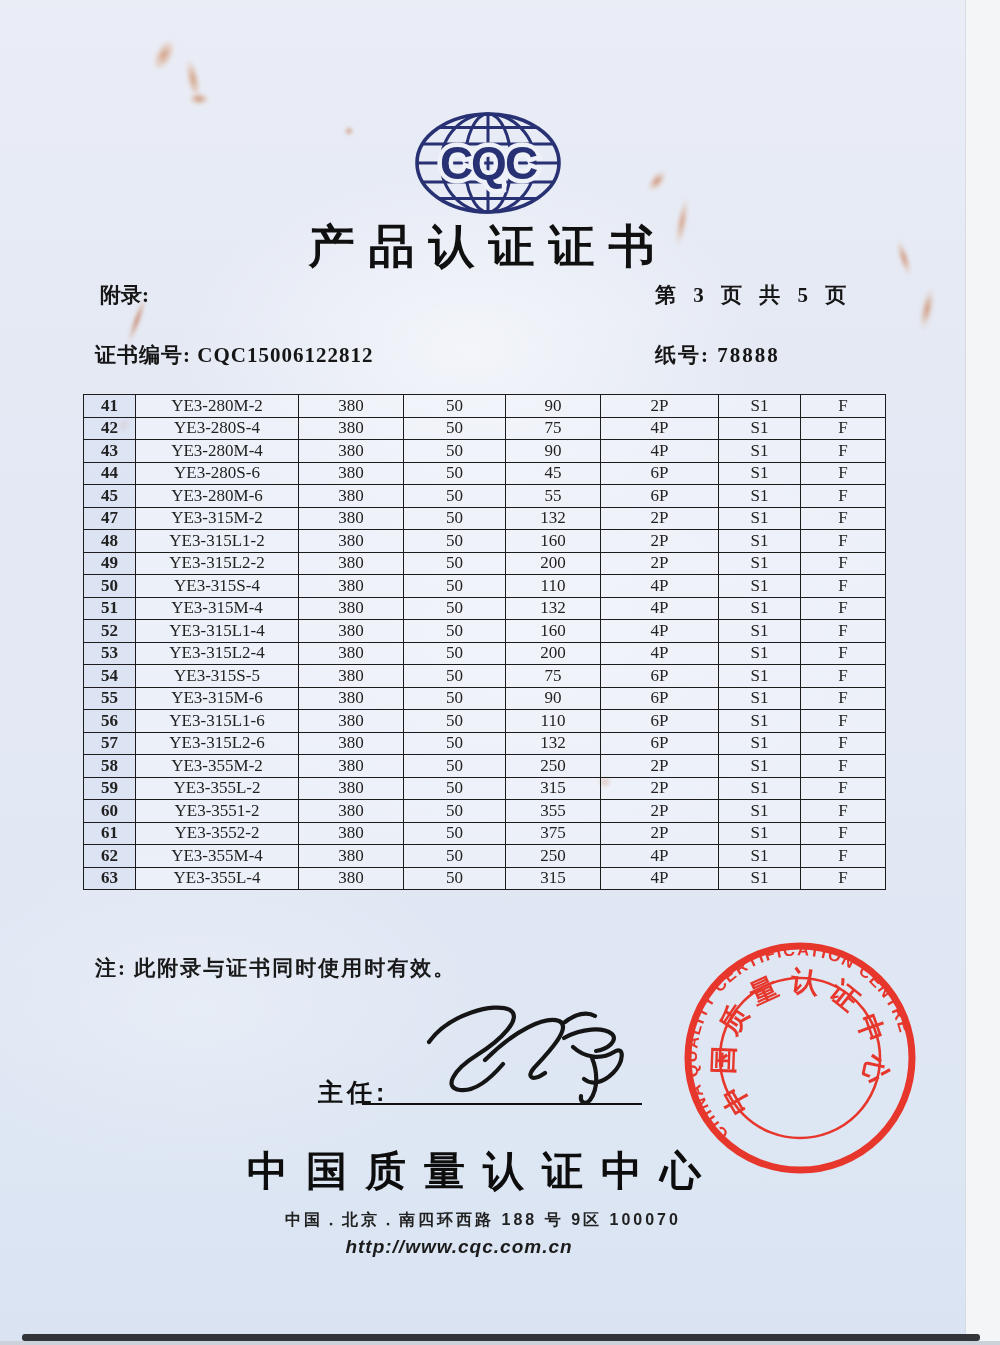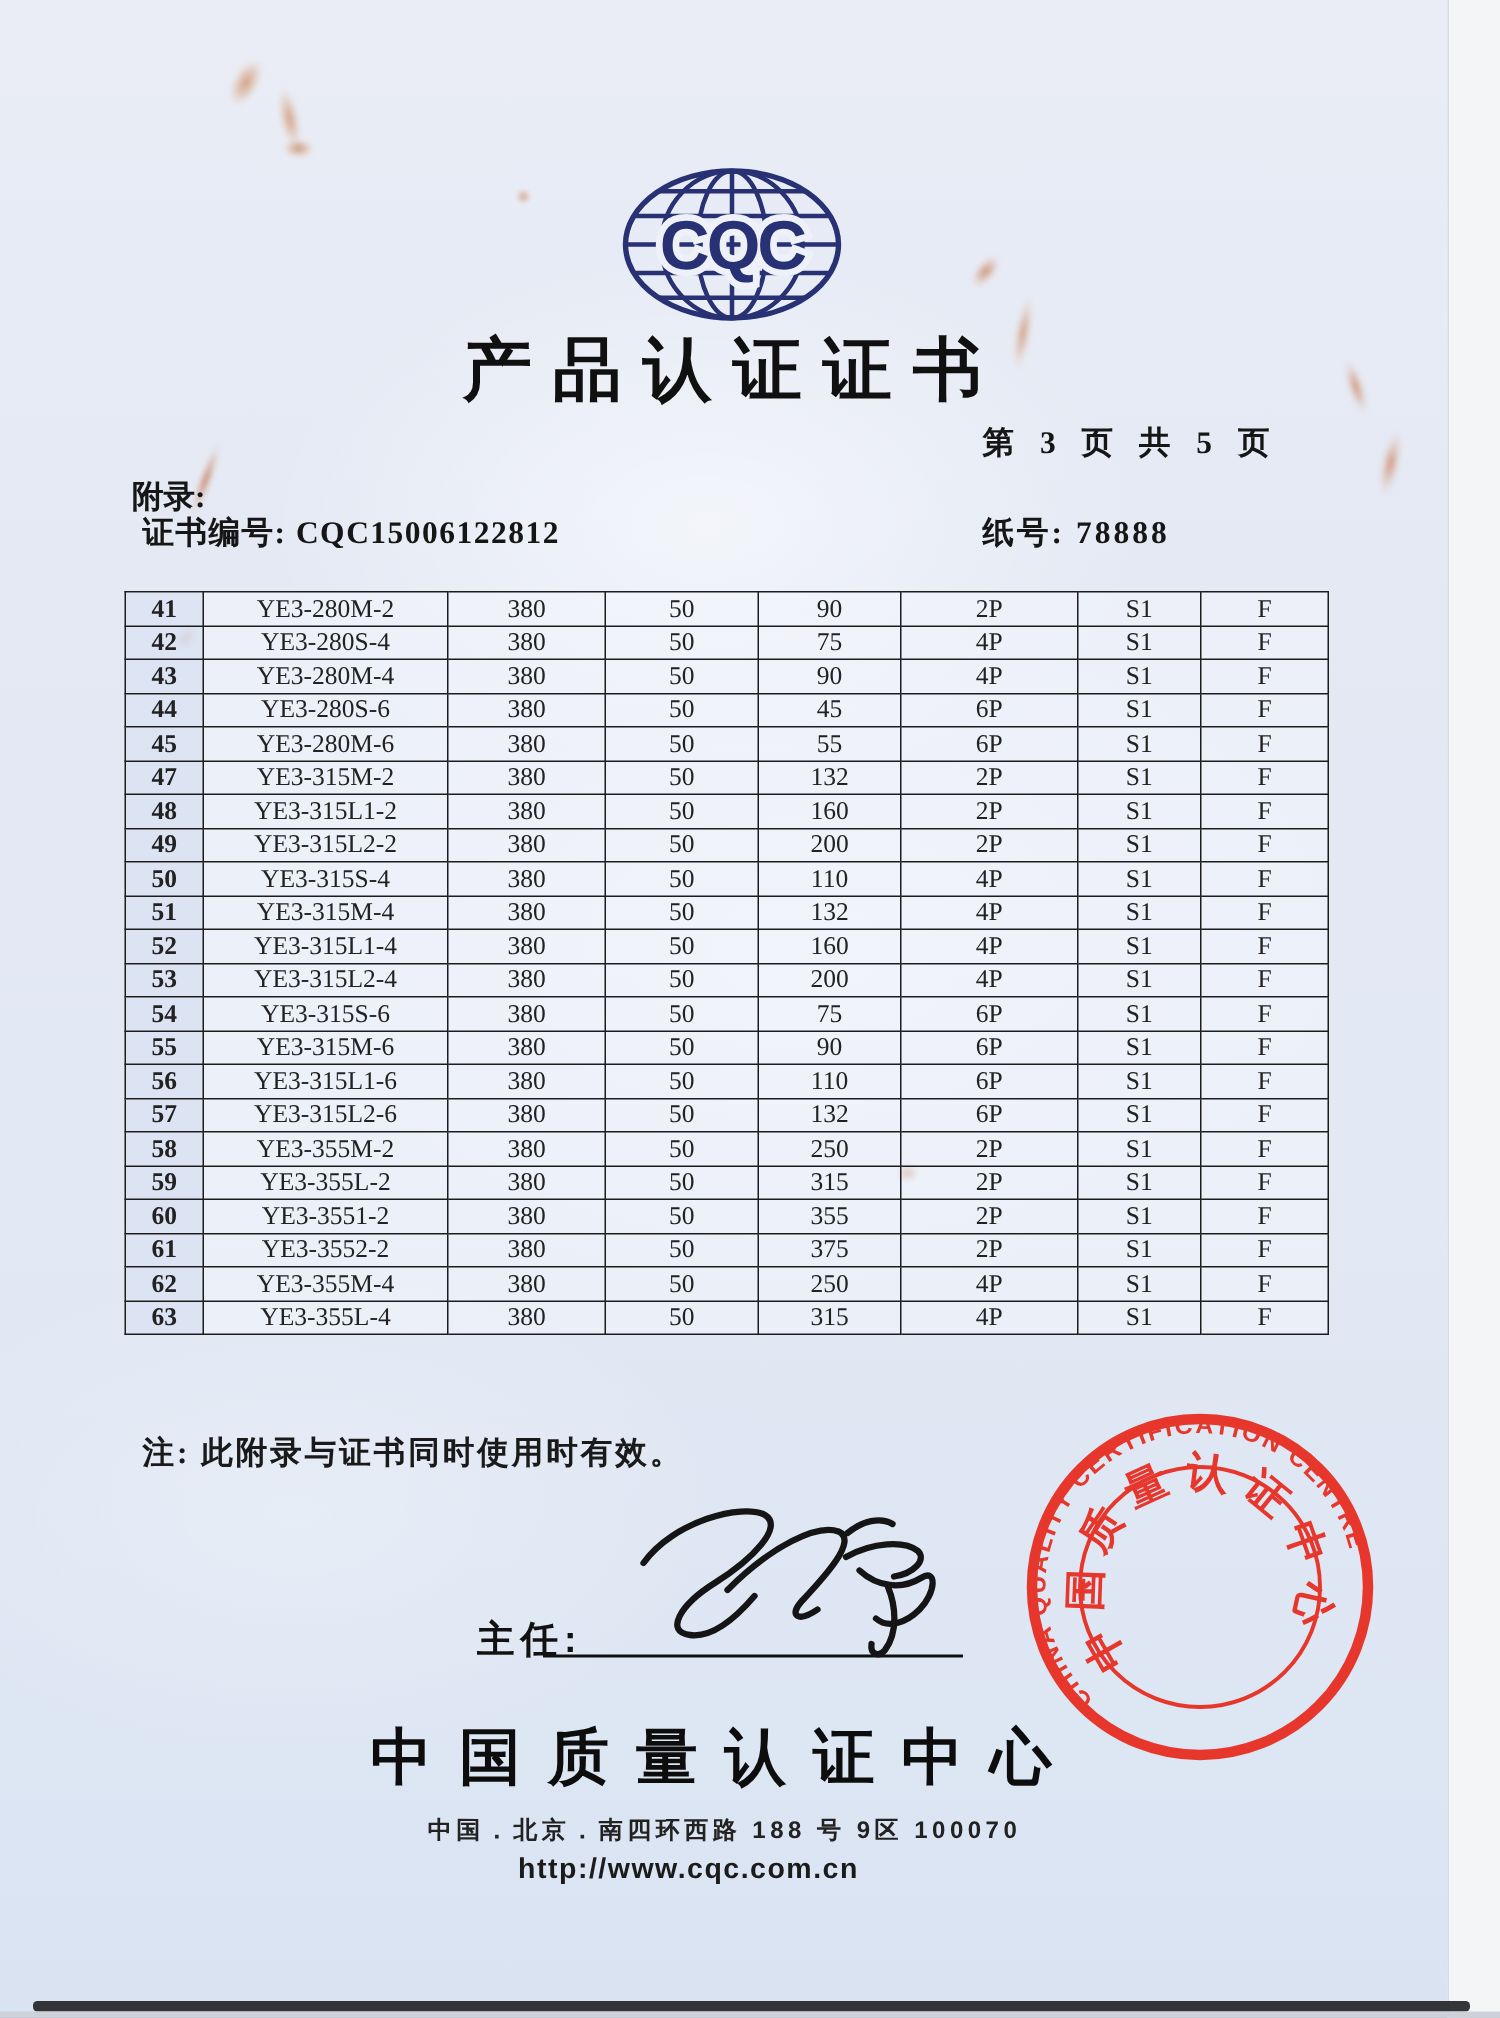--- a/index.html
+++ b/index.html
@@ -26,21 +26,21 @@
 
   
   .logo{left:413px;top:110px;width:150px;height:106px;}
 
   
   .title{left:0;width:977px;top:216px;text-align:center;
     font-size:46px;font-weight:bold;color:#101010;letter-spacing:14px;
     font-family:"Liberation Sans",sans-serif;}
 
   .hdr{color:#161616;font-weight:bold;font-size:21px;font-family:"Liberation Serif",serif;}
-  .appendix{left:88px;top:281px;margin-top:36px;}
+  .appendix{left:100px;top:281px;}
   .pageinfo{left:655px;top:281px;letter-spacing:6px;}
   .certline{left:95px;top:341px;letter-spacing:1px;}
   .paperline{left:655px;top:341px;letter-spacing:2px;}
 
   
   table.cert{
     position:absolute;left:83px;top:394px;width:802px;
     border-collapse:collapse;table-layout:fixed;
     font-family:"Liberation Serif",serif;font-size:17px;color:#222;
     background:rgba(244,246,251,.55);
@@ -58,21 +58,21 @@
   .sig-line{left:362px;top:1103px;width:280px;height:0;border-top:2.5px solid #111;}
   .signature{left:415px;top:1000px;width:230px;height:115px;}
 
   .stamp{left:680px;top:938px;width:240px;height:240px;}
 
   .org{left:0;width:966px;top:1144px;text-align:center;
     font-size:41px;font-weight:bold;color:#0d0d0d;letter-spacing:18px;}
   .address{left:0;width:966px;top:1210px;text-align:center;
     font-size:16px;font-weight:bold;color:#222;letter-spacing:3px;}
   .url{left:0;width:918px;top:1236px;text-align:center;
-    font-size:19px;font-weight:bold;color:#1b1b1b;letter-spacing:1px;}
+    font-size:19px;font-weight:bold;color:#1b1b1b;letter-spacing:1px;font-style:italic;}
 </style>
 </head>
 <body>
 
 <div class="paper">
 
   <div class="rust" style="left:155px;top:38px;width:18px;height:34px;background:radial-gradient(closest-side,#c97a4a,#d99a6a55 70%,transparent);transform:rotate(28deg);"></div>
   <div class="rust" style="left:186px;top:58px;width:14px;height:42px;background:radial-gradient(closest-side,#c97f50,#d99a6a44 70%,transparent);transform:rotate(-12deg);"></div>
   <div class="rust" style="left:188px;top:92px;width:22px;height:14px;background:radial-gradient(closest-side,#c07040,#d99a6a44 70%,transparent);"></div>
   <div class="rust" style="left:344px;top:126px;width:10px;height:10px;background:radial-gradient(closest-side,#c8805a,transparent);"></div>
@@ -239,21 +239,21 @@
           <td>YE3-315L2-4</td>
           <td>380</td>
           <td>50</td>
           <td>200</td>
           <td>4P</td>
           <td>S1</td>
           <td>F</td>
         </tr>
         <tr>
           <td class="col-no">54</td>
-          <td>YE3-315S-6</td>
+          <td>YE3-315S-5</td>
           <td>380</td>
           <td>50</td>
           <td>75</td>
           <td>6P</td>
           <td>S1</td>
           <td>F</td>
         </tr>
         <tr>
           <td class="col-no">55</td>
           <td>YE3-315M-6</td>

